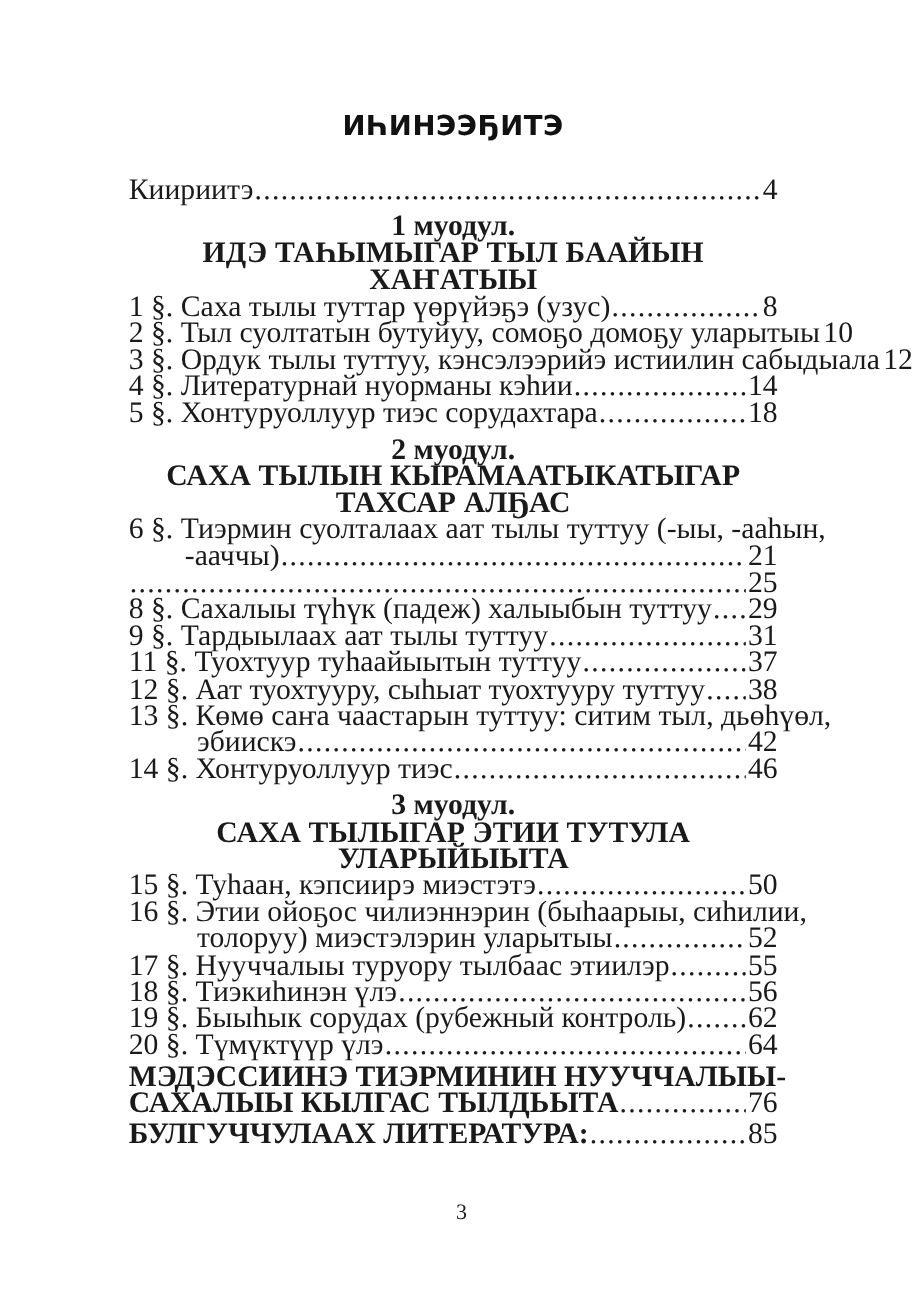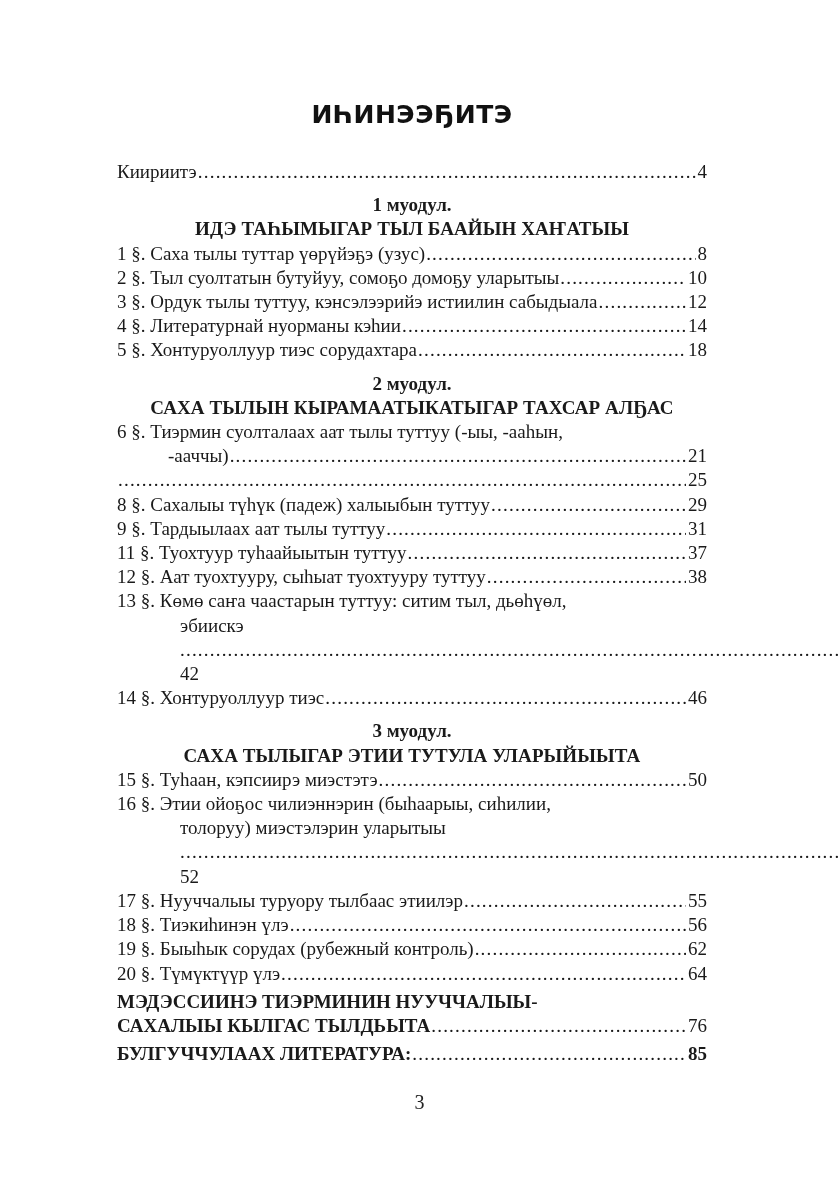--- a/index.html
+++ b/index.html
@@ -4,28 +4,28 @@
 <style>
   html, body { margin: 0; padding: 0; background: #ffffff; }
   body { width: 839px; height: 1190px; position: relative; overflow: hidden; color: #1a1a1a; }
   .page { position: absolute; left: 117px; top: 0; width: 590px; }
   .title {
     position: absolute; left: 0; width: 590px; top: 100px;
     text-align: center; font-family: "DejaVu Sans", sans-serif; font-weight: bold;
     font-size: 25px; letter-spacing: 0.5px; color: #111;
   }
   .toc { position: absolute; left: 0; top: 160px; width: 590px;
-    font-family: "Liberation Serif", serif; font-size: 19px; line-height: 24.2px; }
+    font-family: "Liberation Serif", serif; font-size: 27px; line-height: 24.2px; }
   .row { display: flex; align-items: baseline; white-space: nowrap; }
   .row .label { flex: 0 0 auto; }
   .row .dots { flex: 1 1 auto; overflow: hidden; margin: 0 2px 0 1px; letter-spacing: 1.2px; }
   .row .dots::before { content: "................................................................................................................................................................................................"; }
   .row .pg { flex: 0 0 auto; text-align: right; }
   .row.cont { padding-left: 51px; }
-  .row.cont2 { padding-left: 62px; flex-direction: column; }
+  .row.cont2 { padding-left: 62px; }
   .plain { white-space: nowrap; }
   .module-num { text-align: center; font-weight: bold; margin-top: 9px; }
   .module-title { text-align: center; font-weight: bold; letter-spacing: 0.1px; }
   .bold-row { font-weight: bold; }
   .gap { height: 4px; }
   .pagenum { position: absolute; left: 0; width: 839px; top: 1091px; text-align: center;
     font-family: "Liberation Serif", serif; font-size: 20px; color: #222; }
 </style>
 </head>
 <body>
@@ -150,18 +150,18 @@
     <div class="plain bold-row">МЭДЭССИИНЭ ТИЭРМИНИН НУУЧЧАЛЫЫ-</div>
     <div class="row bold-row">
       <span class="label">САХАЛЫЫ КЫЛГАС ТЫЛДЬЫТА</span>
       <span class="dots" style="font-weight:normal"></span>
       <span class="pg" style="font-weight:normal">76</span>
     </div>
     <div class="gap"></div>
     <div class="row bold-row">
       <span class="label">БУЛГУЧЧУЛААХ ЛИТЕРАТУРА:</span>
       <span class="dots" style="font-weight:normal"></span>
-      <span class="pg" style="font-weight:bold">85</span>
+      <span class="pg" style="font-weight:normal">85</span>
     </div>
   </div>
 </div>
 
 <div class="pagenum">3</div>
 
 </body></html>

